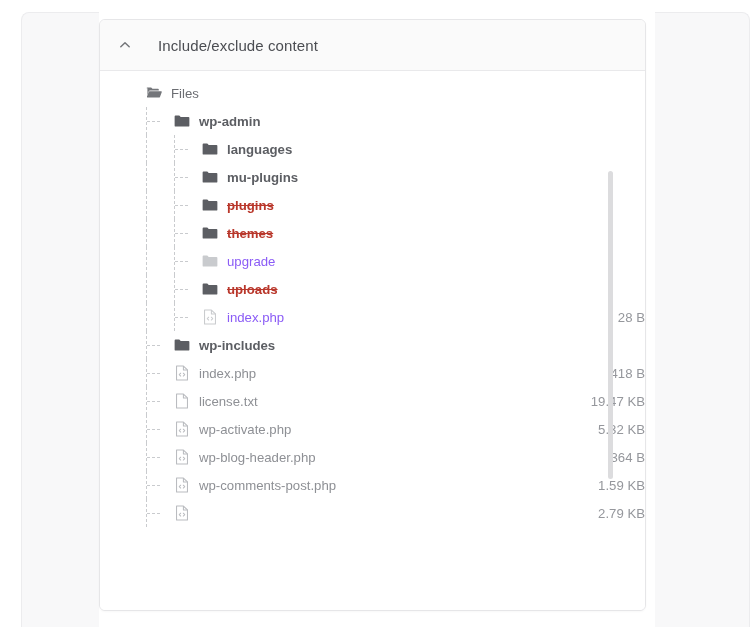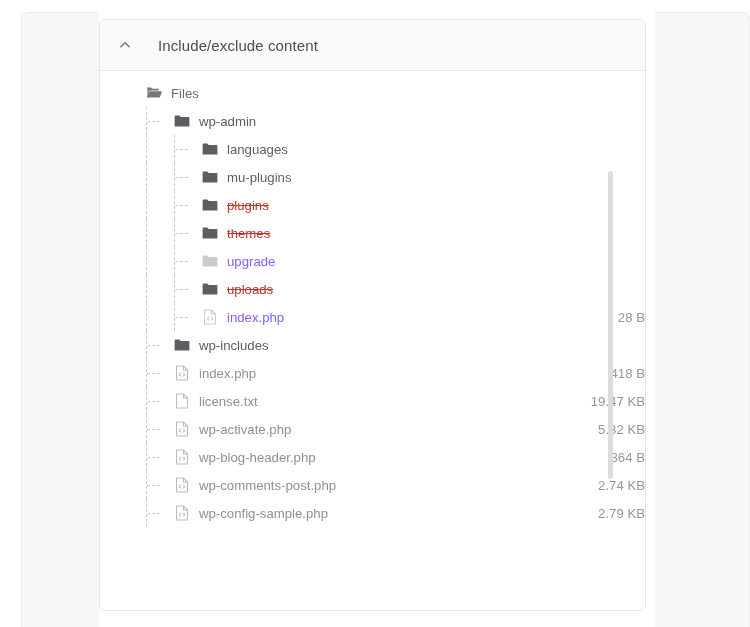--- a/index.html
+++ b/index.html
@@ -151,21 +151,21 @@
     width: 17px;
     height: 17px;
     margin-right: 9px;
     display: flex;
     align-items: center;
     justify-content: center;
   }
   .icon svg { display: block; }
 
   
-  .label-folder { font-weight: normal; color: #5c5e63; }
+  .label-folder { font-weight: bold; color: #5c5e63; }
   .label-root   { font-weight: normal; color: #6b6d72; }
   .label-file   { font-weight: normal; color: #8e9095; }
   .label-excluded {
     color: #b9372b;
     text-decoration: line-through;
     text-decoration-color: #b9372b;
   }
   .label-dim { color: #8b5cf6; }
 
   
@@ -407,35 +407,34 @@
               <div class="connector" style="left: 47px;"></div>
             </div>
             <span class="icon ico-file">
               <svg width="14" height="16" viewBox="0 0 14 17" fill="none" stroke="currentColor" stroke-width="1.1">
                 <path d="M1.2 1.1h7.3l4.3 4.2v10.6H1.2z" stroke-linejoin="round"></path>
                 <path d="M8.5 1.1v4.2h4.3" stroke-linejoin="round"></path>
                 <path d="M5.6 8.7 4.1 10.2l1.5 1.5M8.4 8.7l1.5 1.5-1.5 1.5" stroke-linecap="round" stroke-linejoin="round"></path>
               </svg>
             </span>
             <span class="row-label label-file">wp-comments-post.php</span>
-            <span class="row-size">2.74 KB</span>
-          </div>
-          <div class="row">
-            <div class="indent" style="width: 73px;">
-              <div class="guide" style="left: 46px;"></div>
-              <div class="connector" style="left: 47px;"></div>
-            </div>
-            <span class="icon ico-file">
-              <svg width="14" height="16" viewBox="0 0 14 17" fill="none" stroke="currentColor" stroke-width="1.1">
-                <path d="M1.2 1.1h7.3l4.3 4.2v10.6H1.2z" stroke-linejoin="round"></path>
-                <path d="M8.5 1.1v4.2h4.3" stroke-linejoin="round"></path>
-                <path d="M5.6 8.7 4.1 10.2l1.5 1.5M8.4 8.7l1.5 1.5-1.5 1.5" stroke-linecap="round" stroke-linejoin="round"></path>
-              </svg>
-            </span>
-            <span class="row-label label-file">wp-config-sample.php</span>
+            <span class="row-size">1.59 KB</span>
+          </div>
+          <div class="row">
+            <div class="indent" style="width: 73px;">
+              <div class="guide" style="left: 46px;"></div>
+              <div class="connector" style="left: 47px;"></div>
+            </div>
+            <span class="icon ico-file">
+              <svg width="14" height="16" viewBox="0 0 14 17" fill="none" stroke="currentColor" stroke-width="1.1">
+                <path d="M1.2 1.1h7.3l4.3 4.2v10.6H1.2z" stroke-linejoin="round"></path>
+                <path d="M8.5 1.1v4.2h4.3" stroke-linejoin="round"></path>
+                <path d="M5.6 8.7 4.1 10.2l1.5 1.5M8.4 8.7l1.5 1.5-1.5 1.5" stroke-linecap="round" stroke-linejoin="round"></path>
+              </svg>
+            </span>
             <span class="row-size">2.79 KB</span>
           </div>
         </div>
 
       <div class="scrollbar-track">
         <div class="scrollbar-thumb"></div>
       </div>
     </div>
 
   </div>

